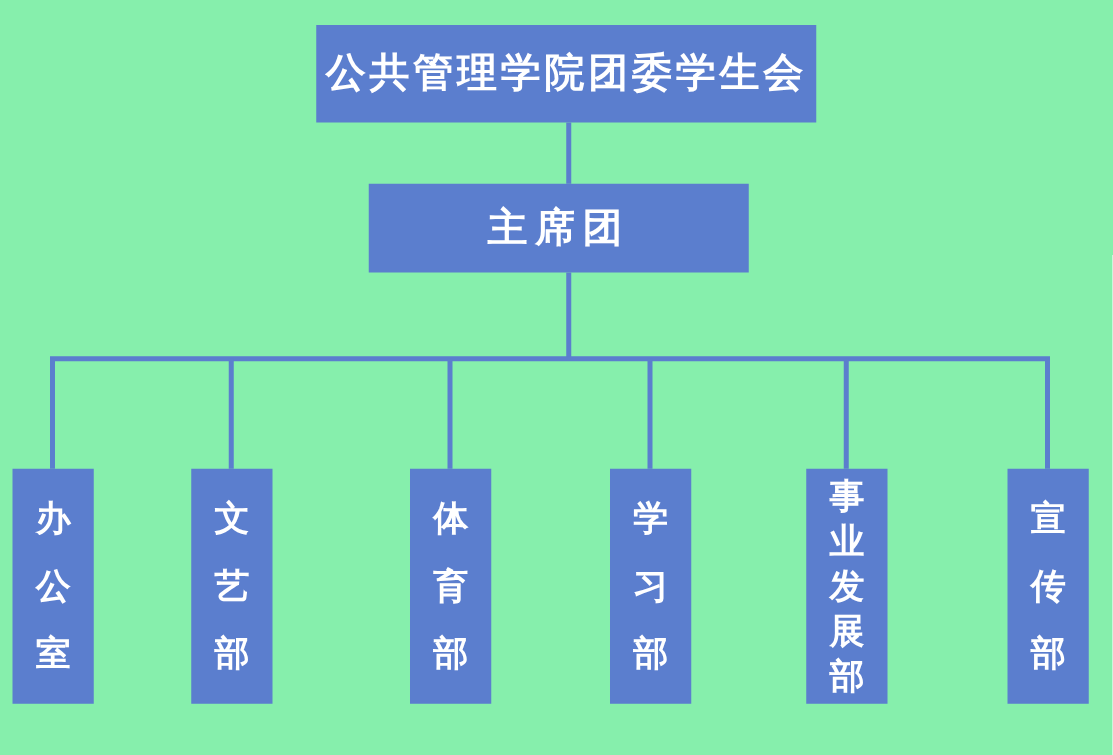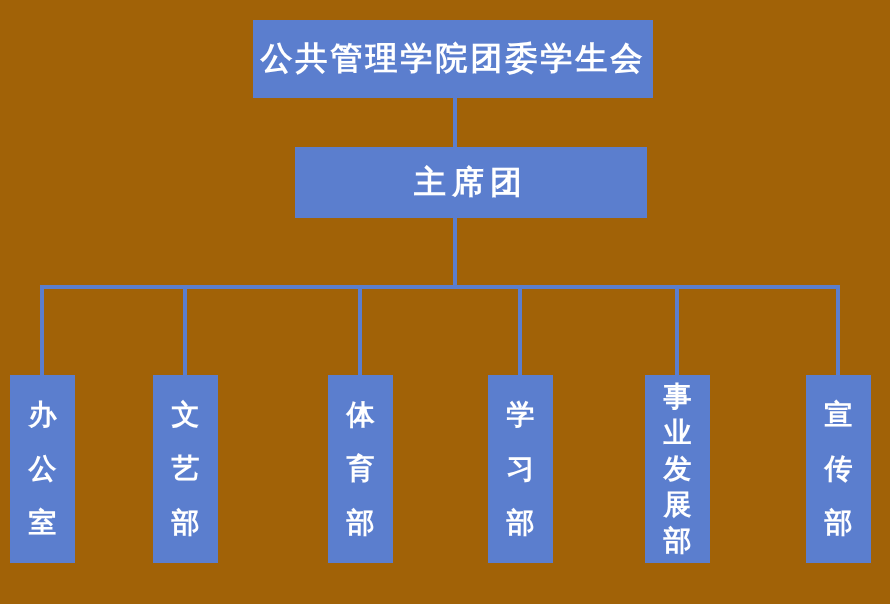--- a/index.html
+++ b/index.html
@@ -5,21 +5,21 @@
   html, body {
     margin: 0;
     padding: 0;
     background: #ffffff;
     font-family: "DejaVu Serif", "Liberation Serif", serif;
   }
   .canvas {
     position: relative;
     width: 890px;
     height: 604px;
-    background: #a16207;
+    background: #86efac;
     overflow: hidden;
   }
   .node {
     position: absolute;
     background: var(--node-fill, #5b7ece);
     color: var(--node-text, #ffffff);
     display: flex;
     align-items: center;
     justify-content: center;
     font-weight: bold;
@@ -27,21 +27,21 @@
     text-align: center;
   }
   .node-root {
     left: 253px; top: 20px;
     width: 400px; height: 78px;
     font-size: 32px;
     letter-spacing: 3px;
   }
   .node-l2 {
     left: 295px; top: 147px;
-    width: 352px; height: 71px;
+    width: 304px; height: 71px;
     font-size: 32px;
     letter-spacing: 6px;
   }
   .dept {
     top: 375px;
     width: 65px; height: 188px;
     flex-direction: column;
     justify-content: space-evenly;
     font-size: 28px;
   }

